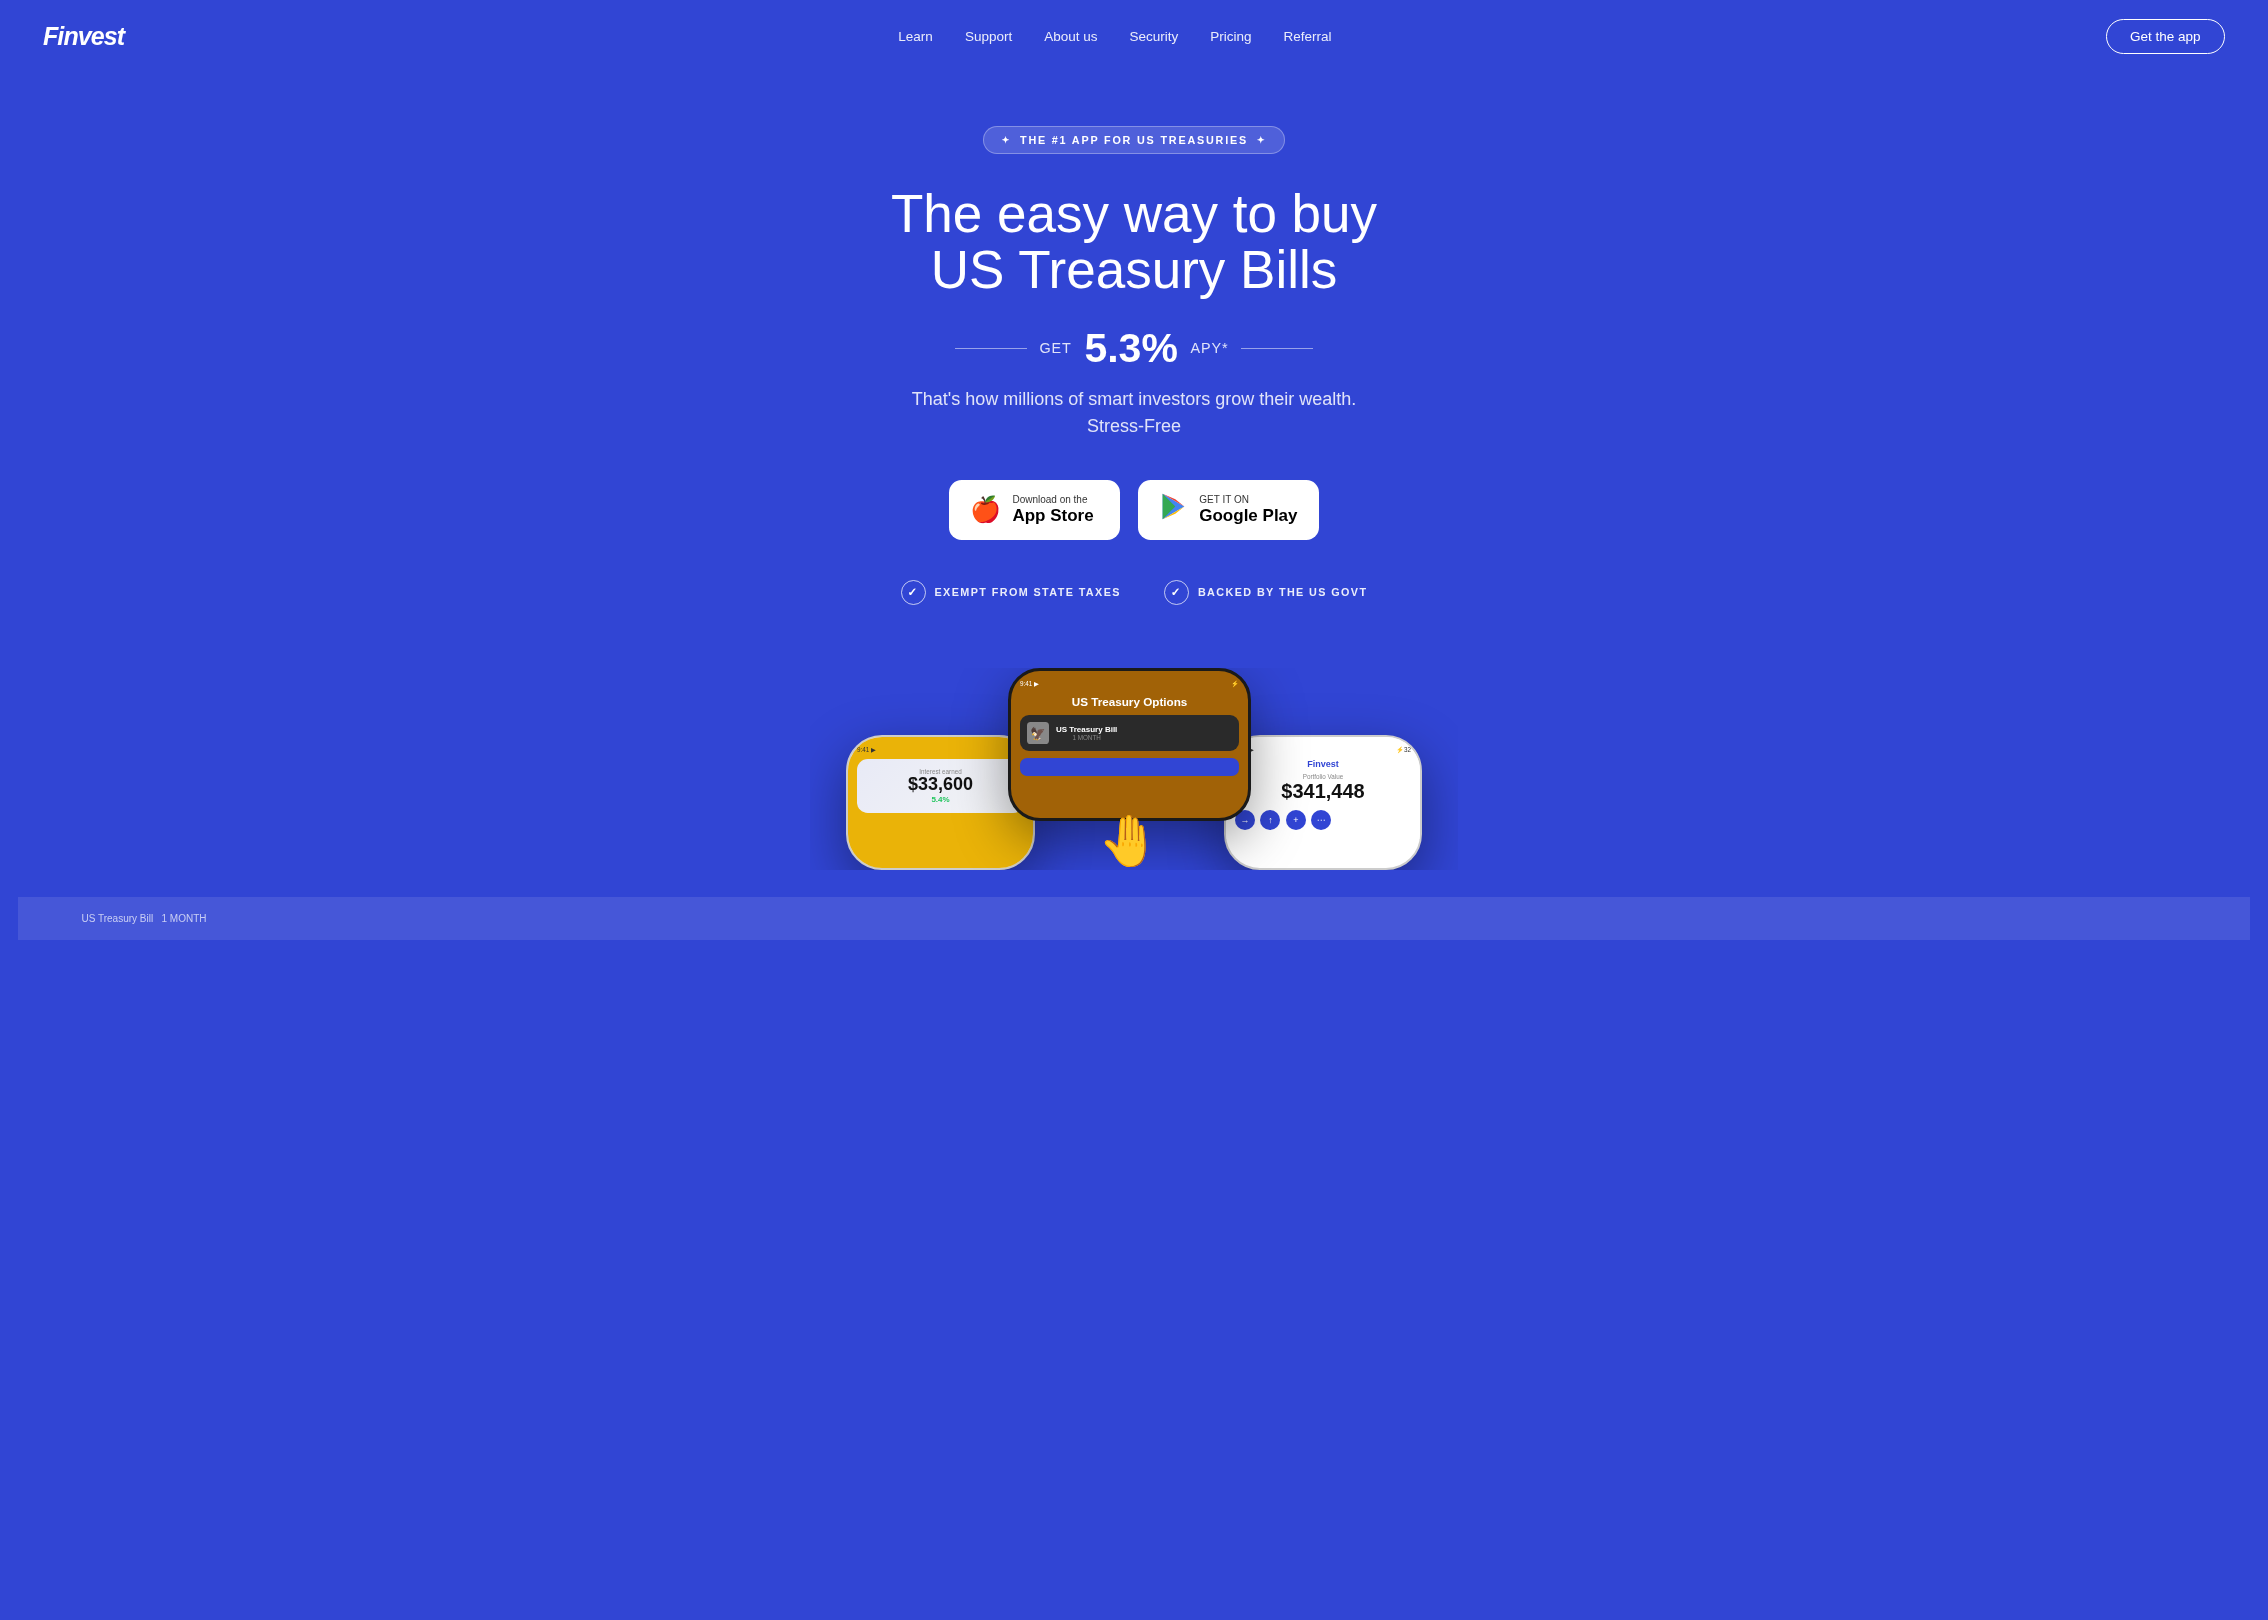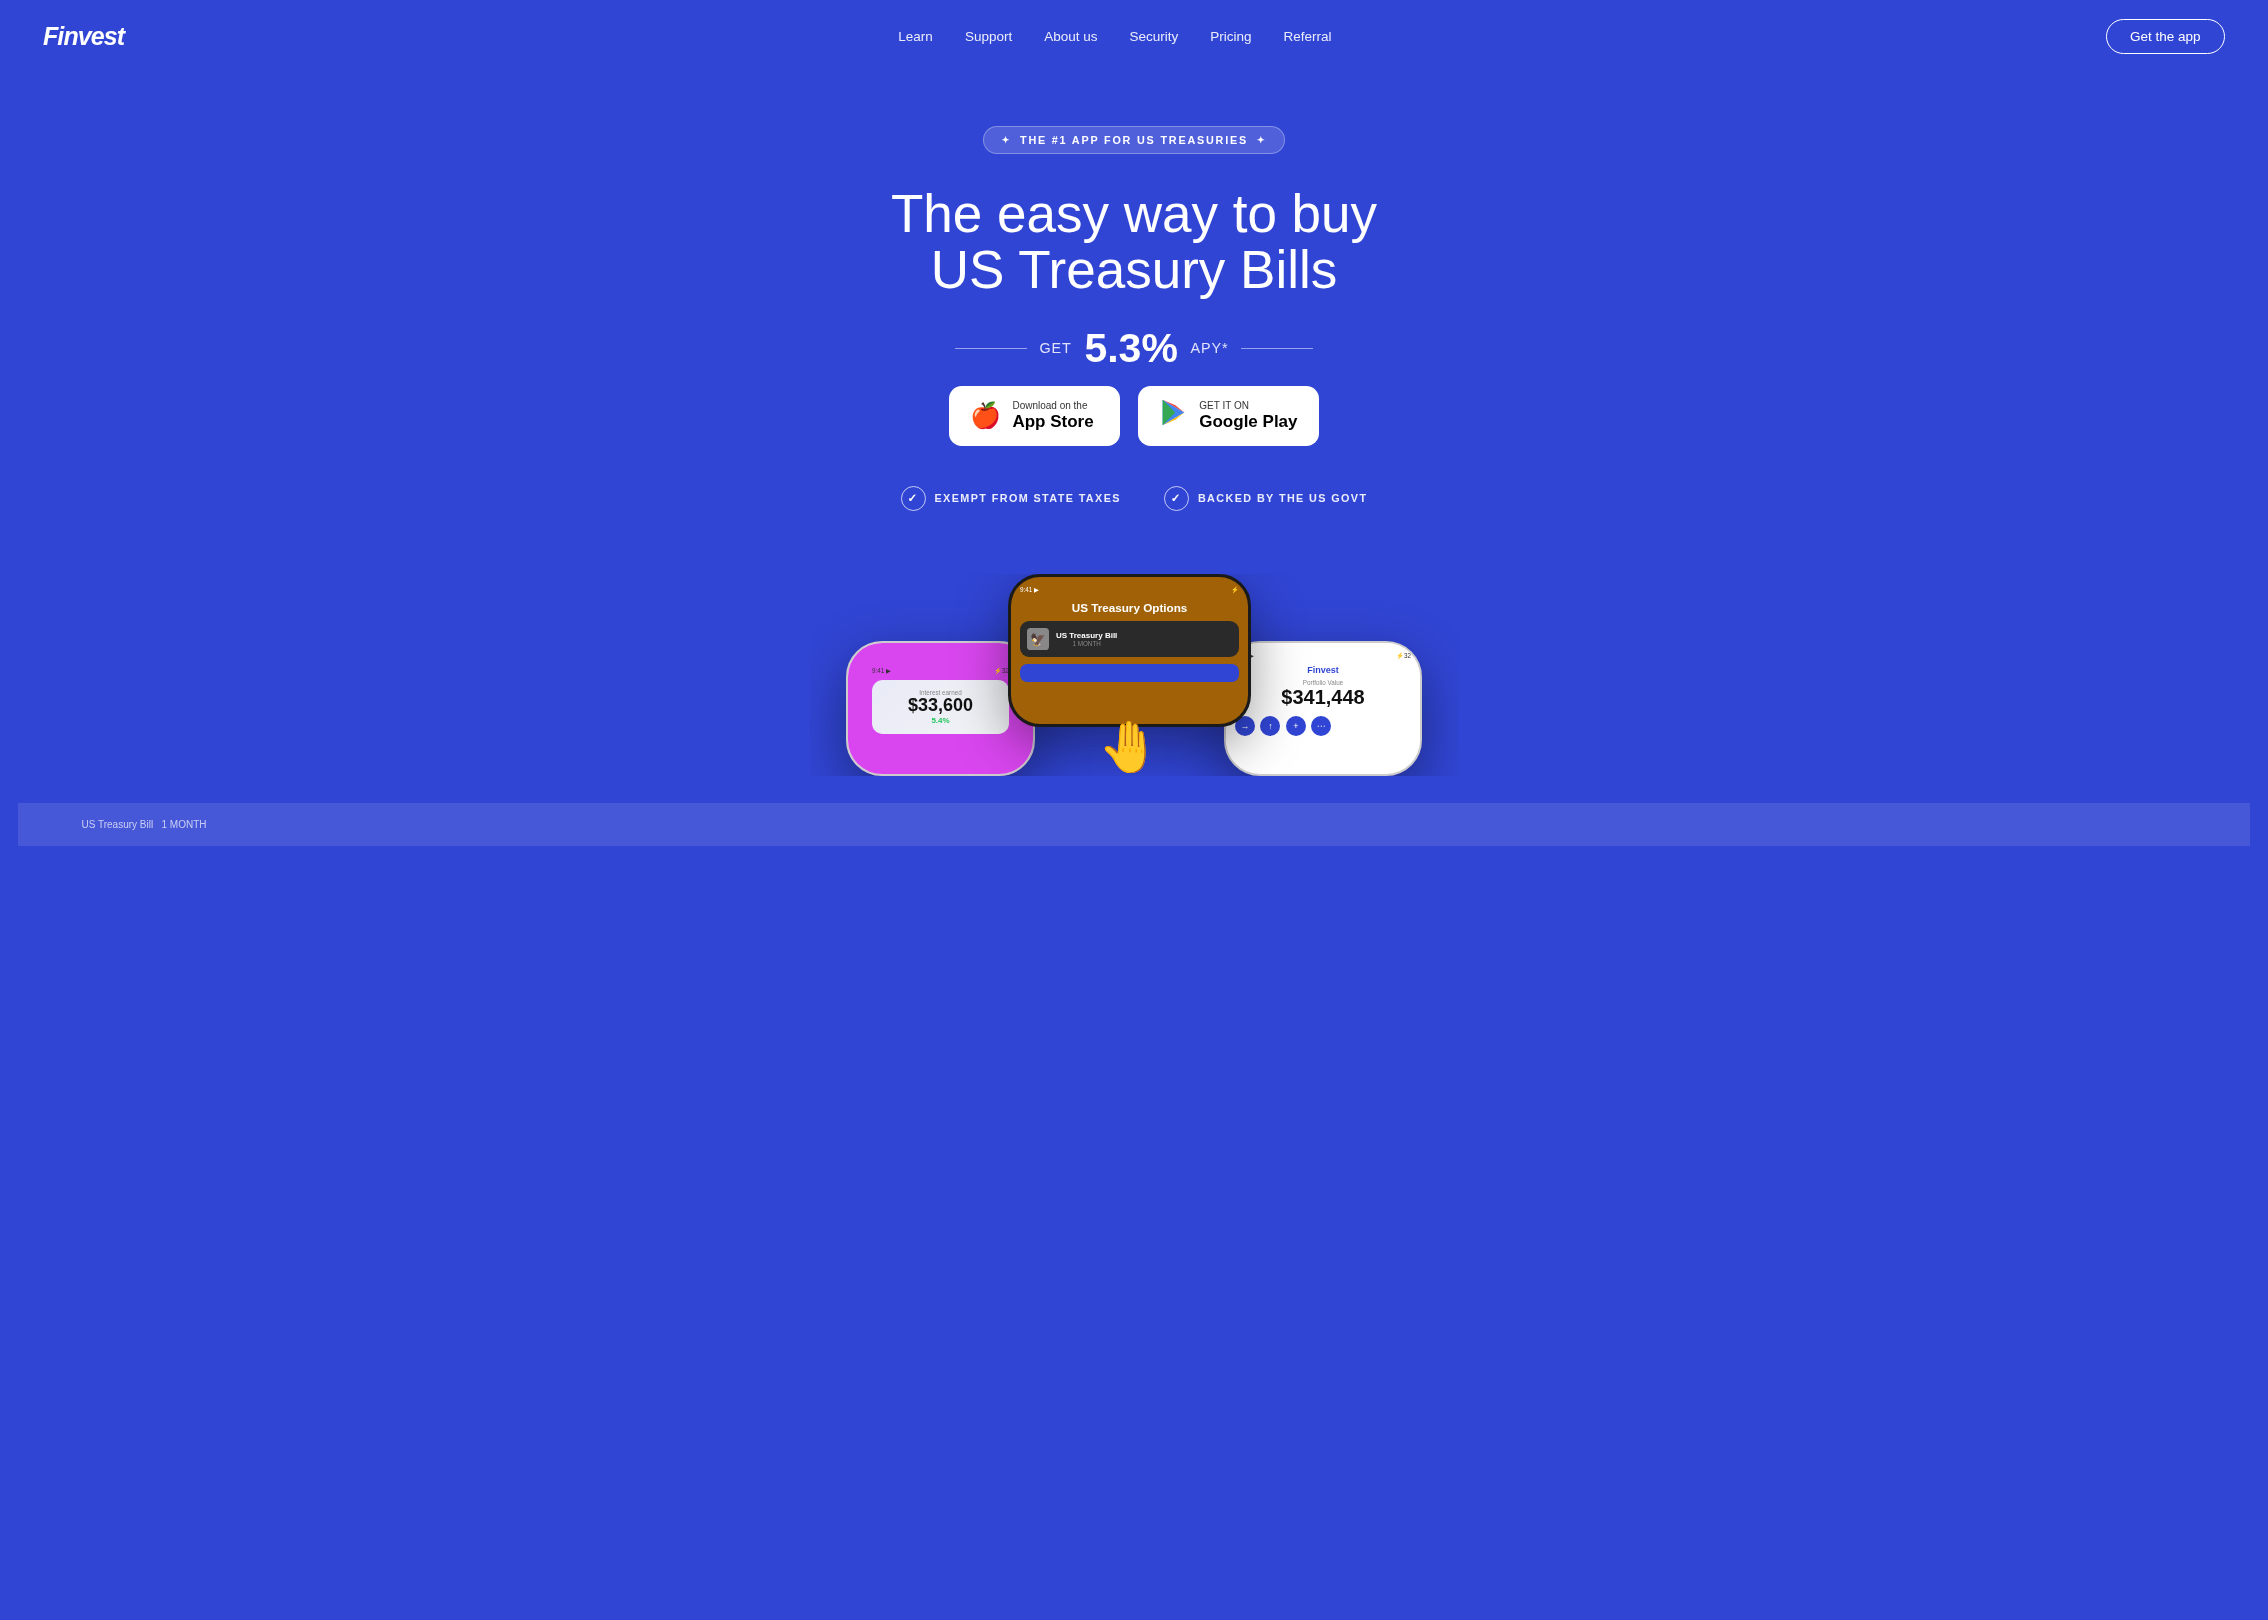--- a/index.html
+++ b/index.html
@@ -202,21 +202,21 @@
       overflow: hidden;
       background: #f0f0f5;
       border: 2.7px solid #ccc;
       box-shadow: 0 18px 54px rgba(0,0,0,0.4);
     }
     .phone-frame.left-phone { width: 189px; height: 135px; }
     .phone-frame.center-phone { width: 243px; height: 153px; border: 3.6px solid #222; background: #1a1a1a; }
     .phone-frame.right-phone { width: 198px; height: 135px; }
 
     
-    .phone-screen { width: 100%; height: 100%; padding: 24px; background: #d946ef; }
+    .phone-screen { width: 100%; height: 100%; padding: 9px; background: #eab308; }
     .phone-status-bar {
       display: flex;
       justify-content: space-between;
       font-size: 6.3px;
       color: #333;
       margin-bottom: 5.4px;
     }
     .phone-content-label { font-size: 6.3px; color: #888; }
     .phone-big-number { font-size: 18px; font-weight: 700; color: #111; line-height: 1.1; }
     .phone-green { font-size: 8px; color: #22c55e; font-weight: 600; }
@@ -295,20 +295,21 @@
   </h1>
 
   <div class="hero-apy-row">
     <div class="apy-line"></div>
     <span class="apy-text">GET</span>
     <span class="apy-number">5.3%</span>
     <span class="apy-text">APY*</span>
     <div class="apy-line"></div>
   </div>
 
+  <p class="hero-subtitle">That's how millions of smart investors grow their wealth. Stress-Free</p>
 
   <div class="app-buttons">
     <button class="app-btn">
       <span class="app-btn-icon">🍎</span>
       <span class="app-btn-text">
         <span class="app-btn-top">Download on the</span>
         <span class="app-btn-main">App Store</span>
       </span>
     </button>
     <button class="app-btn">

